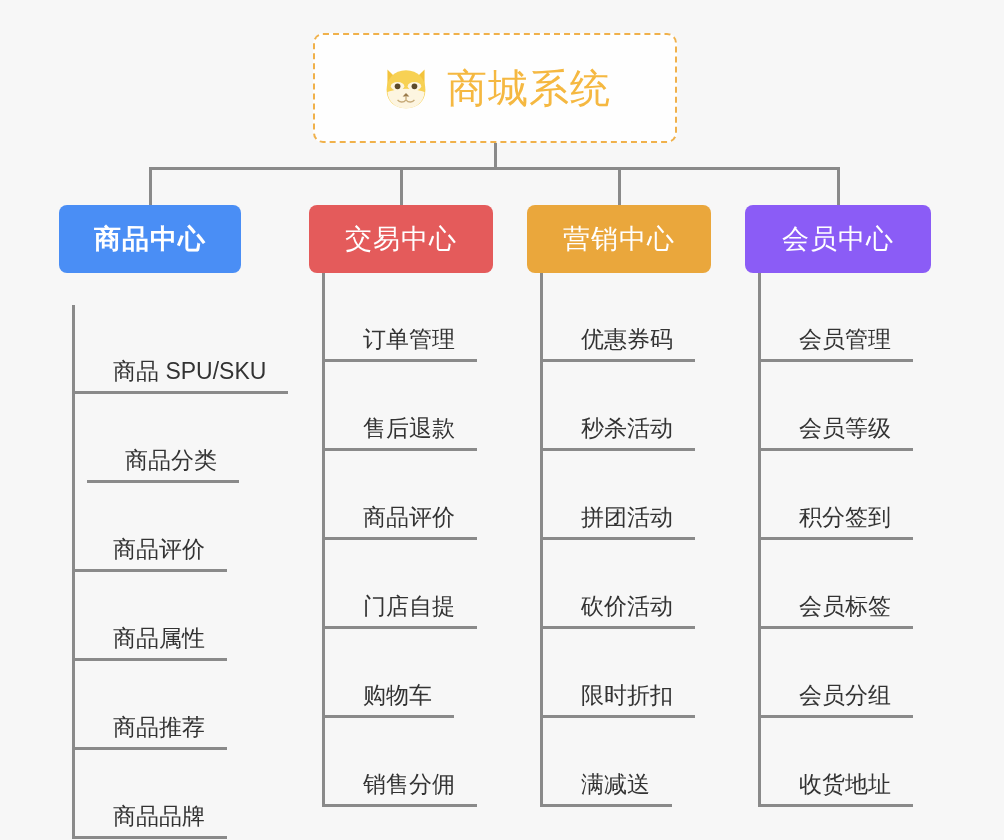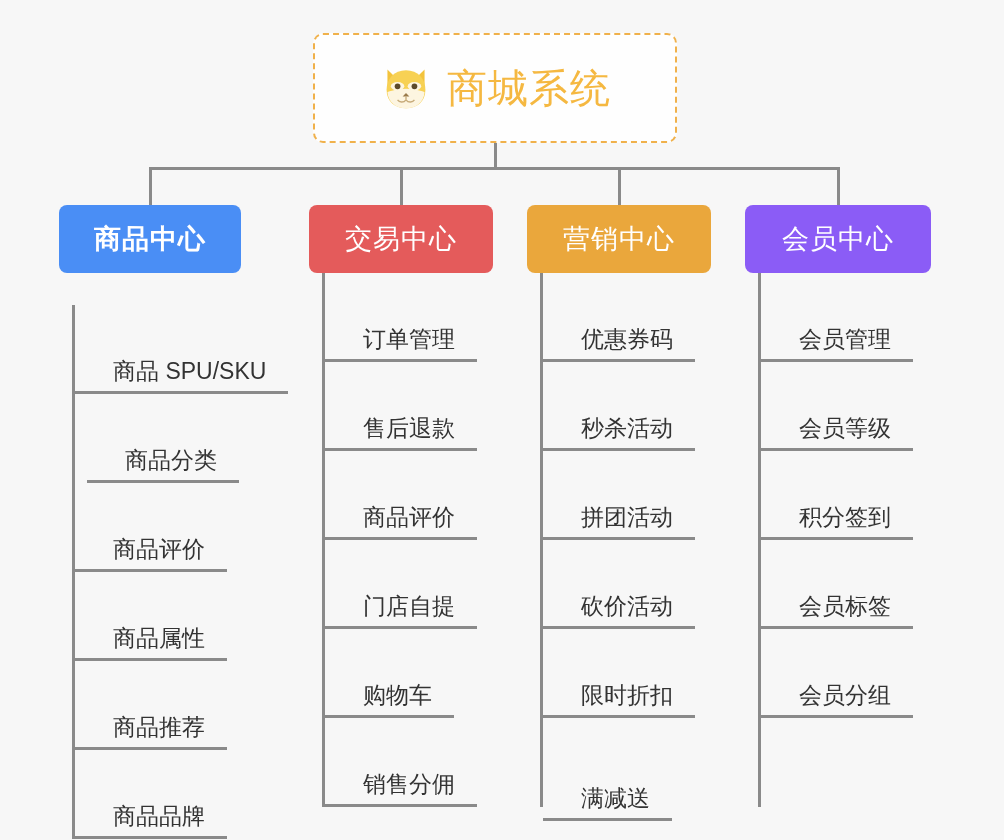--- a/index.html
+++ b/index.html
@@ -176,21 +176,21 @@
         </div>
         <div class="leaf-item" style="top: 178px;">
           <span class="leaf-label">拼团活动</span>
         </div>
         <div class="leaf-item" style="top: 267px;">
           <span class="leaf-label">砍价活动</span>
         </div>
         <div class="leaf-item" style="top: 356px;">
           <span class="leaf-label">限时折扣</span>
         </div>
-        <div class="leaf-item" style="top: 459px;">
+        <div class="leaf-item" style="top: 445px;">
           <span class="leaf-label">满减送</span>
         </div>
       </div>
       <div class="cat-box" style="left: 745px; top: 205px; width: 186px; background: #8b5cf6;">
         <span>会员中心</span>
       </div>
       <div class="leaf-col" style="left: 758px; top: 273px; width: 240px; height: 534px;">
         <div class="leaf-spine" style="height: 534px;"></div>
         <div class="leaf-item" style="top: 0px;">
           <span class="leaf-label">会员管理</span>
@@ -200,16 +200,19 @@
         </div>
         <div class="leaf-item" style="top: 178px;">
           <span class="leaf-label">积分签到</span>
         </div>
         <div class="leaf-item" style="top: 267px;">
           <span class="leaf-label">会员标签</span>
         </div>
         <div class="leaf-item" style="top: 356px;">
           <span class="leaf-label">会员分组</span>
         </div>
+        <div class="leaf-item" style="top: 445px;">
+          <span class="leaf-label">收货地址</span>
+        </div>
       </div>
     </div>
 
 </div>
 
 </body></html>

